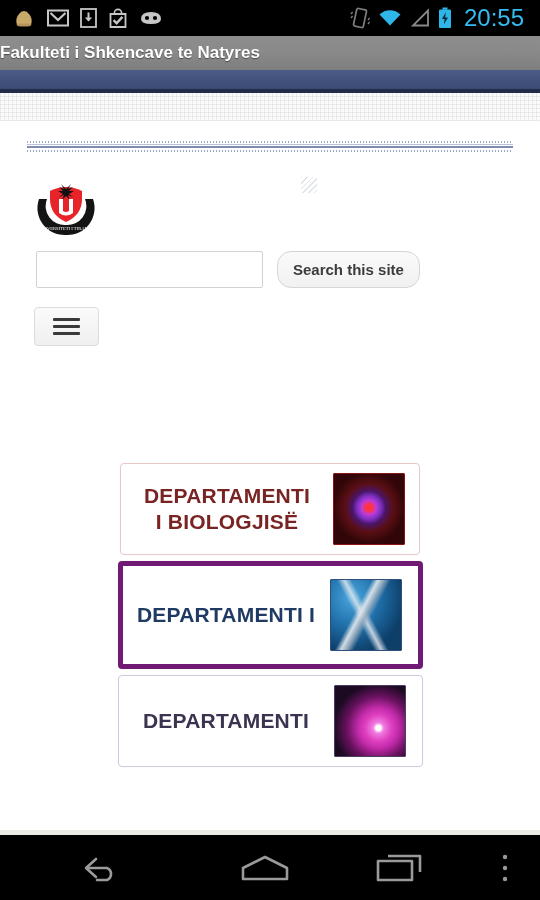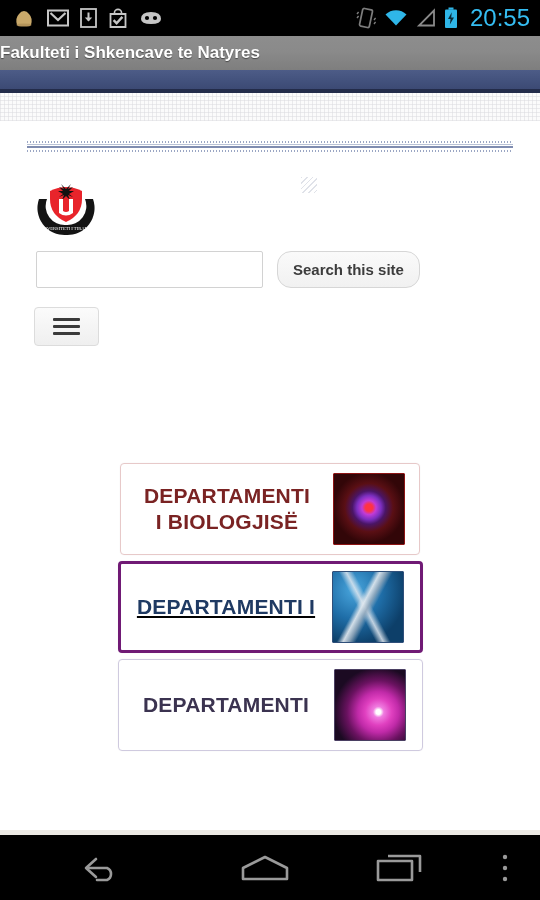--- a/index.html
+++ b/index.html
@@ -8,21 +8,21 @@
     background:#ffffff;
     font-family:"Liberation Sans", sans-serif;
   }
   #screen{ position:relative; width:540px; height:900px; overflow:hidden; background:#fff; }
 
   
   .statusbar{
     position:absolute; left:0; top:0; width:540px; height:36px;
     background:#000000;
     display:flex; justify-content:space-between;
-    padding:0 10px 0 12px;
+    padding:0 16px 0 12px;
   }
   .sb-left{ display:flex; align-items:center; gap:11px; }
   .sb-right{ display:flex; align-items:center; gap:8px; }
   .sb-ico{ display:block; }
   .sb-clock{
     color:#35bdf2; font-size:24px; font-weight:400;
     letter-spacing:0px; line-height:24px; margin-left:4px;
     font-family:"Liberation Sans", sans-serif;
   }
 
@@ -157,21 +157,21 @@
     border:1px solid #8e1414;
     background:
       radial-gradient(circle at 50% 48%, #ff3344 0%, #ff3344 7%, #c13bd8 14%, #7b2fbf 24%, #4a1566 33%, #5a0f14 48%, #320608 70%),
       linear-gradient(140deg,#2a0408 0%, #6d0f14 40%, #9e1a1e 72%, #5e0b10 100%);
   }
   .card1 .thumb::after{
     content:""; position:absolute;
   }
 
   
-  .card2{ width:305px; height:92px; border:3px solid #701a75;text-decoration:underline; }
+  .card2{ width:305px; height:108px; border:5px solid #701a75; }
   .card2 .label{ color:#1f3a63; font-size:21px; }
   .card2 .thumb{
     width:72px; height:72px; margin-right:16px;
     border:1px solid #2f4f7a;
     background:
       linear-gradient(118deg, rgba(255,255,255,0) 38%, rgba(225,232,238,.92) 44%, rgba(150,170,188,.85) 50%, rgba(255,255,255,0) 56%),
       linear-gradient(62deg, rgba(255,255,255,0) 40%, rgba(222,230,238,.85) 47%, rgba(255,255,255,0) 54%),
       radial-gradient(ellipse at 30% 25%, #4aa7de 0%, #1f6ea8 40%, #0d3f69 75%),
       linear-gradient(160deg,#1d6ea6,#0a2f52);
   }

